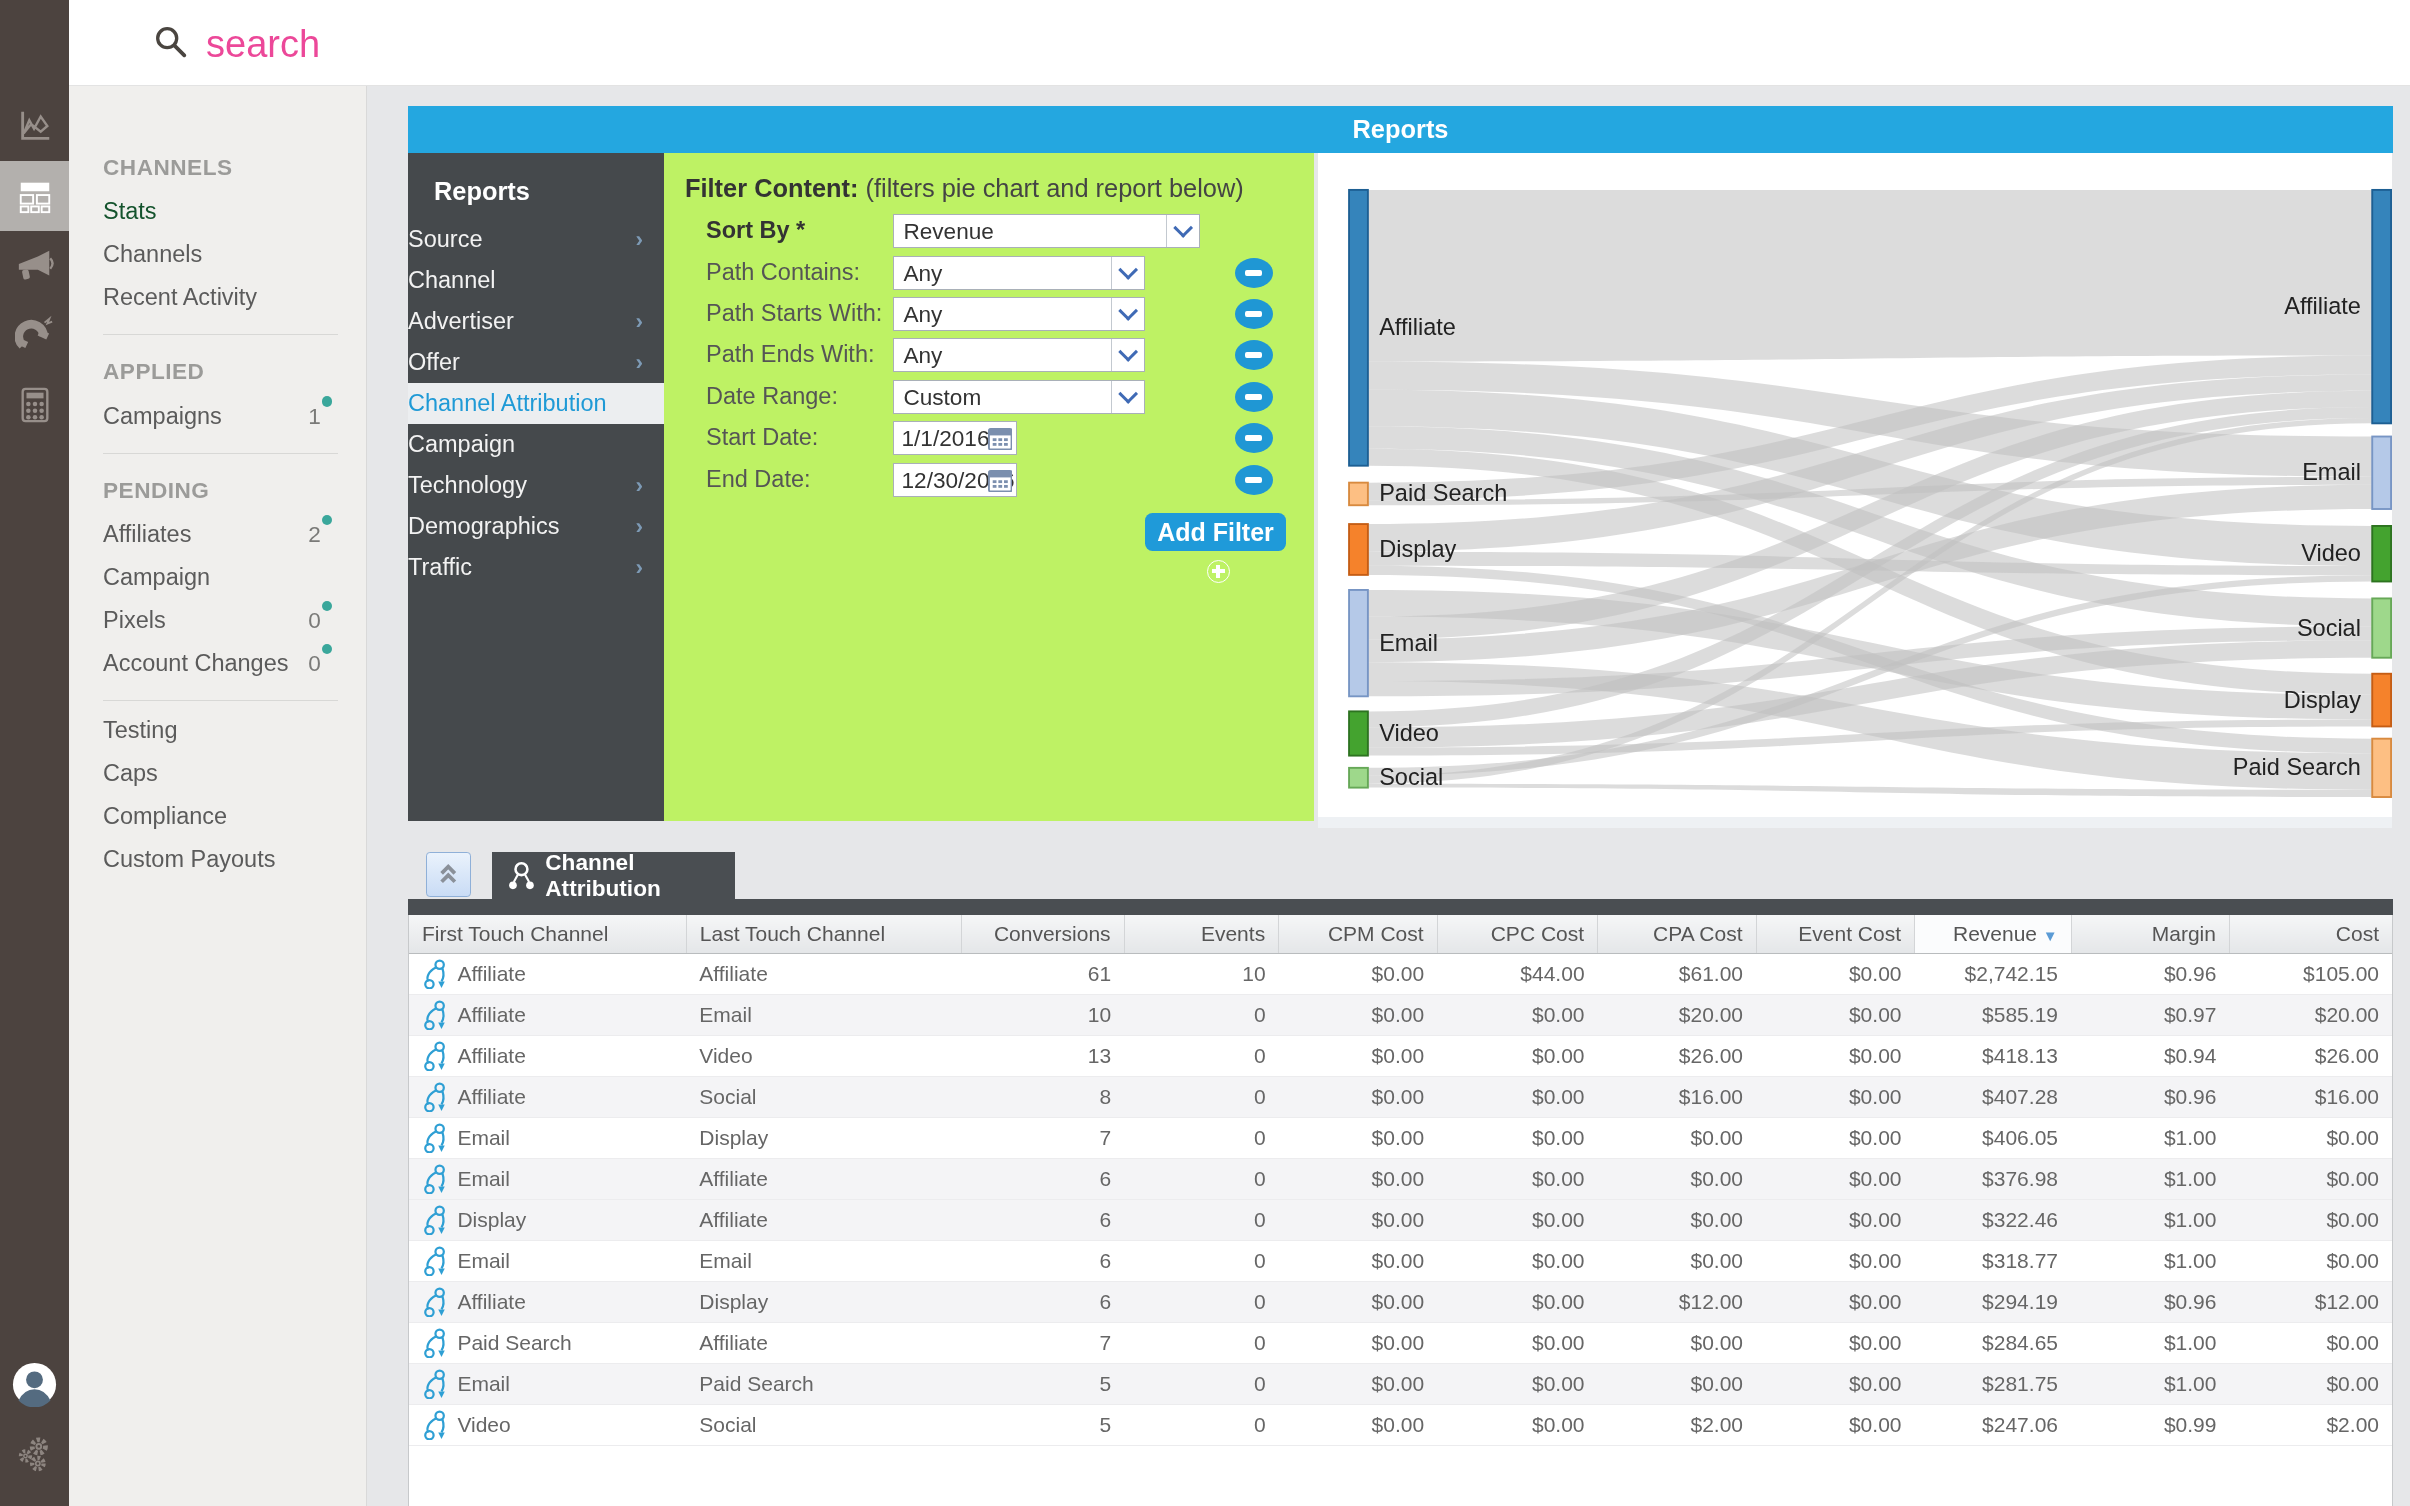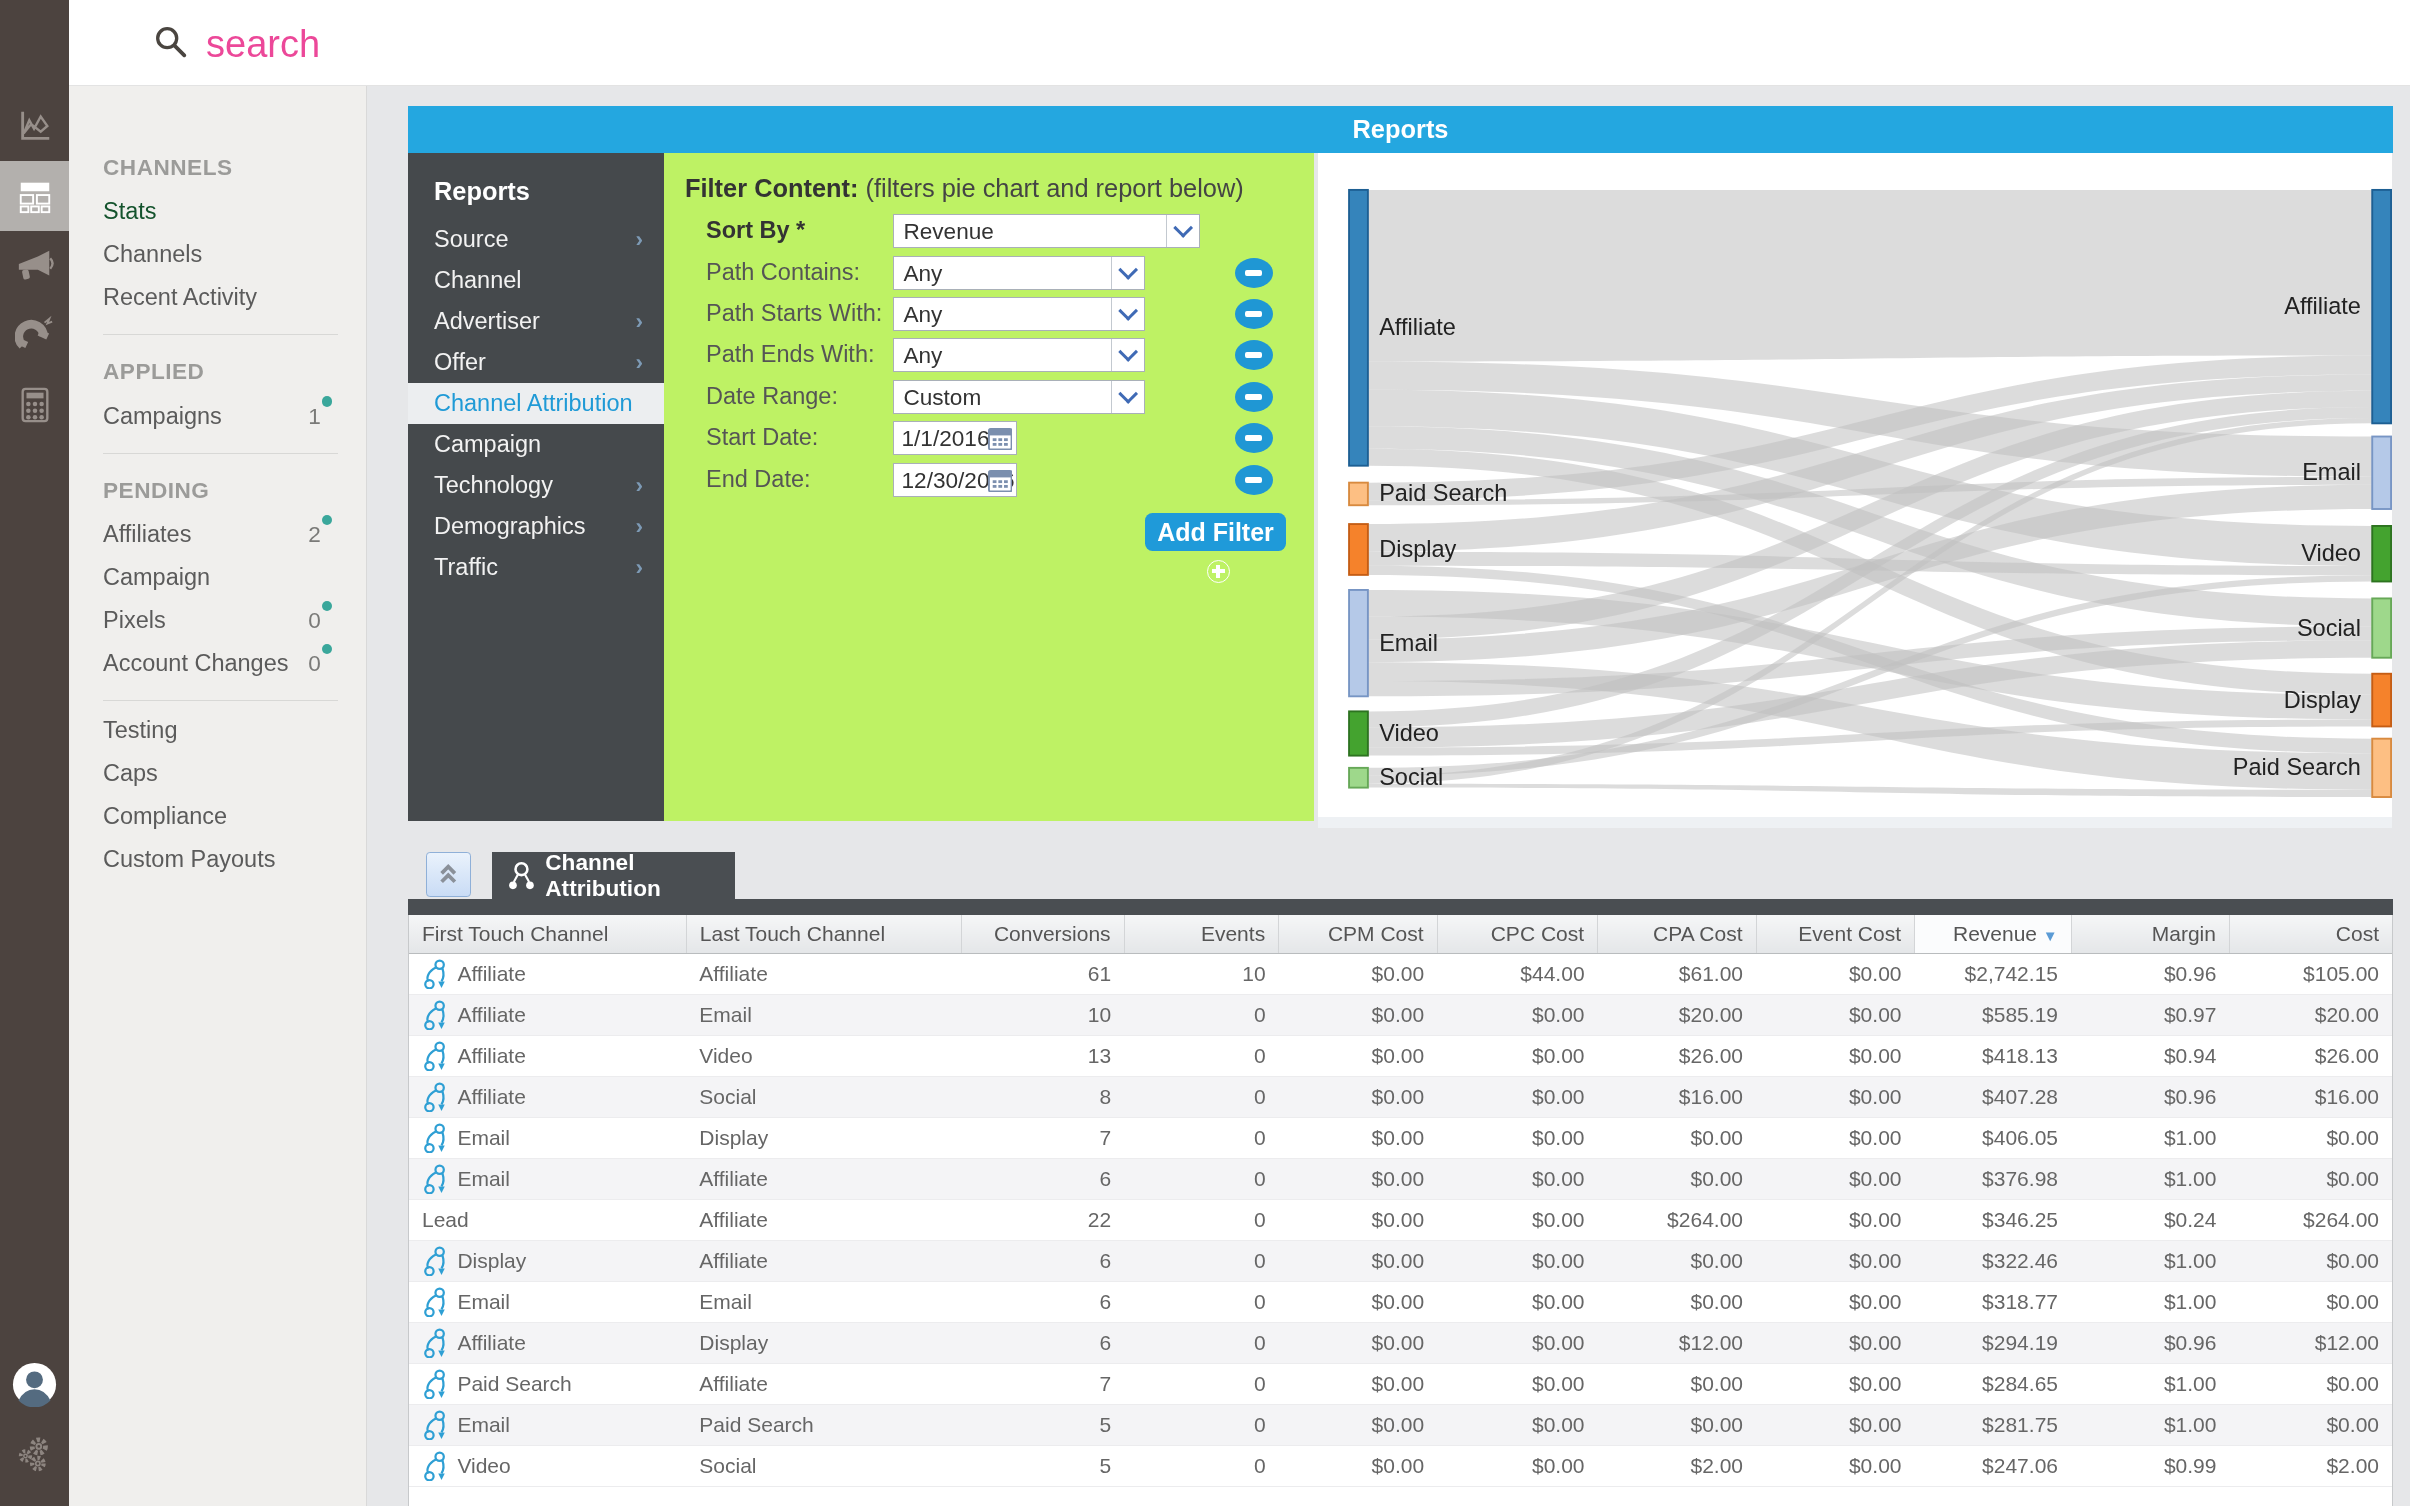--- a/index.html
+++ b/index.html
@@ -20,21 +20,21 @@
   .nav-item.active{color:#14532d;font-weight:normal;}
   .nav-badge{position:absolute;right:34px;top:0;font-size:22.6px;color:#7a7a78;}
   .nav-badge .dot{display:inline-block;width:10.4px;height:10.4px;border-radius:50%;background:#3aa79b;vertical-align:17px;margin-left:0.9px;}
   .nav-div{height:0.9px;background:#d8d8d6;margin:15px 28px 7.5px 34px;}
   
   #blue-bar{position:absolute;left:408px;top:106px;width:1985px;height:47px;background:#24a7e0;color:#fff;
     font-size:25.4px;font-weight:bold;text-align:center;line-height:47px;}
   
   #submenu{position:absolute;left:408px;top:153px;width:256px;height:668px;background:#45494c;box-sizing:border-box;padding-top:13px;}
   .sm-head{padding:11.3px 0 13px 26px;color:#fff;font-size:25.4px;font-weight:bold;}
-  .sm-item{position:relative;height:41px;line-height:41px;padding-left:26px;color:#f2f2f2;font-size:23.5px;cursor:pointer;}
+  .sm-item{position:relative;height:41px;line-height:41px;color:#f2f2f2;font-size:23.5px;cursor:pointer;}
   .sm-item .chev{position:absolute;right:21px;top:0;color:#7d9ab5;font-size:22.6px;font-weight:bold;}
   .sm-item.selected{background:#eceef0;color:#1f9ad6;margin-right:0px;}
   
   #filter{position:absolute;left:664px;top:153px;width:650px;height:668px;background:#bef264;}
   #filter-title{position:absolute;left:21px;top:21px;font-size:25.4px;color:#444;}
   #filter-title b{color:#333;}
   .f-row{position:absolute;left:0;height:34px;}
   .f-label{position:absolute;left:42px;top:2.8px;font-size:23.5px;color:#555;white-space:nowrap;}
   .f-label.bold{font-weight:bold;color:#333;}
   .f-ctl{position:absolute;left:229px;top:0;}
@@ -559,37 +559,20 @@
           <td class="r">6</td>
           <td class="r">0</td>
           <td class="r">$0.00</td>
           <td class="r">$0.00</td>
           <td class="r">$0.00</td>
           <td class="r">$0.00</td>
           <td class="r">$376.98</td>
           <td class="r">$1.00</td>
           <td class="r">$0.00</td>
         </tr>
-        <tr class="odd">
-          <td class="l">
-            <div class="ft-cell">
-              <span>Lead</span>
-            </div>
-          </td>
-          <td class="l">Affiliate</td>
-          <td class="r">22</td>
-          <td class="r">0</td>
-          <td class="r">$0.00</td>
-          <td class="r">$0.00</td>
-          <td class="r">$264.00</td>
-          <td class="r">$0.00</td>
-          <td class="r">$346.25</td>
-          <td class="r">$0.24</td>
-          <td class="r">$264.00</td>
-        </tr>
         <tr class="even">
           <td class="l">
             <div class="ft-cell">
               <svg width="26" height="30" viewBox="0 0 28 32">
                 <g fill="none" stroke="#2e9fd4" stroke-width="2.4">
                   <circle cx="19" cy="6" r="4.5"></circle>
                   <path d="M15,9 C7,13 4,20 7,24"></path>
                   <circle cx="8" cy="27" r="4.5"></circle>
                   <path d="M22,10 C24,16 23,21 21,24"></path>
                 </g>

